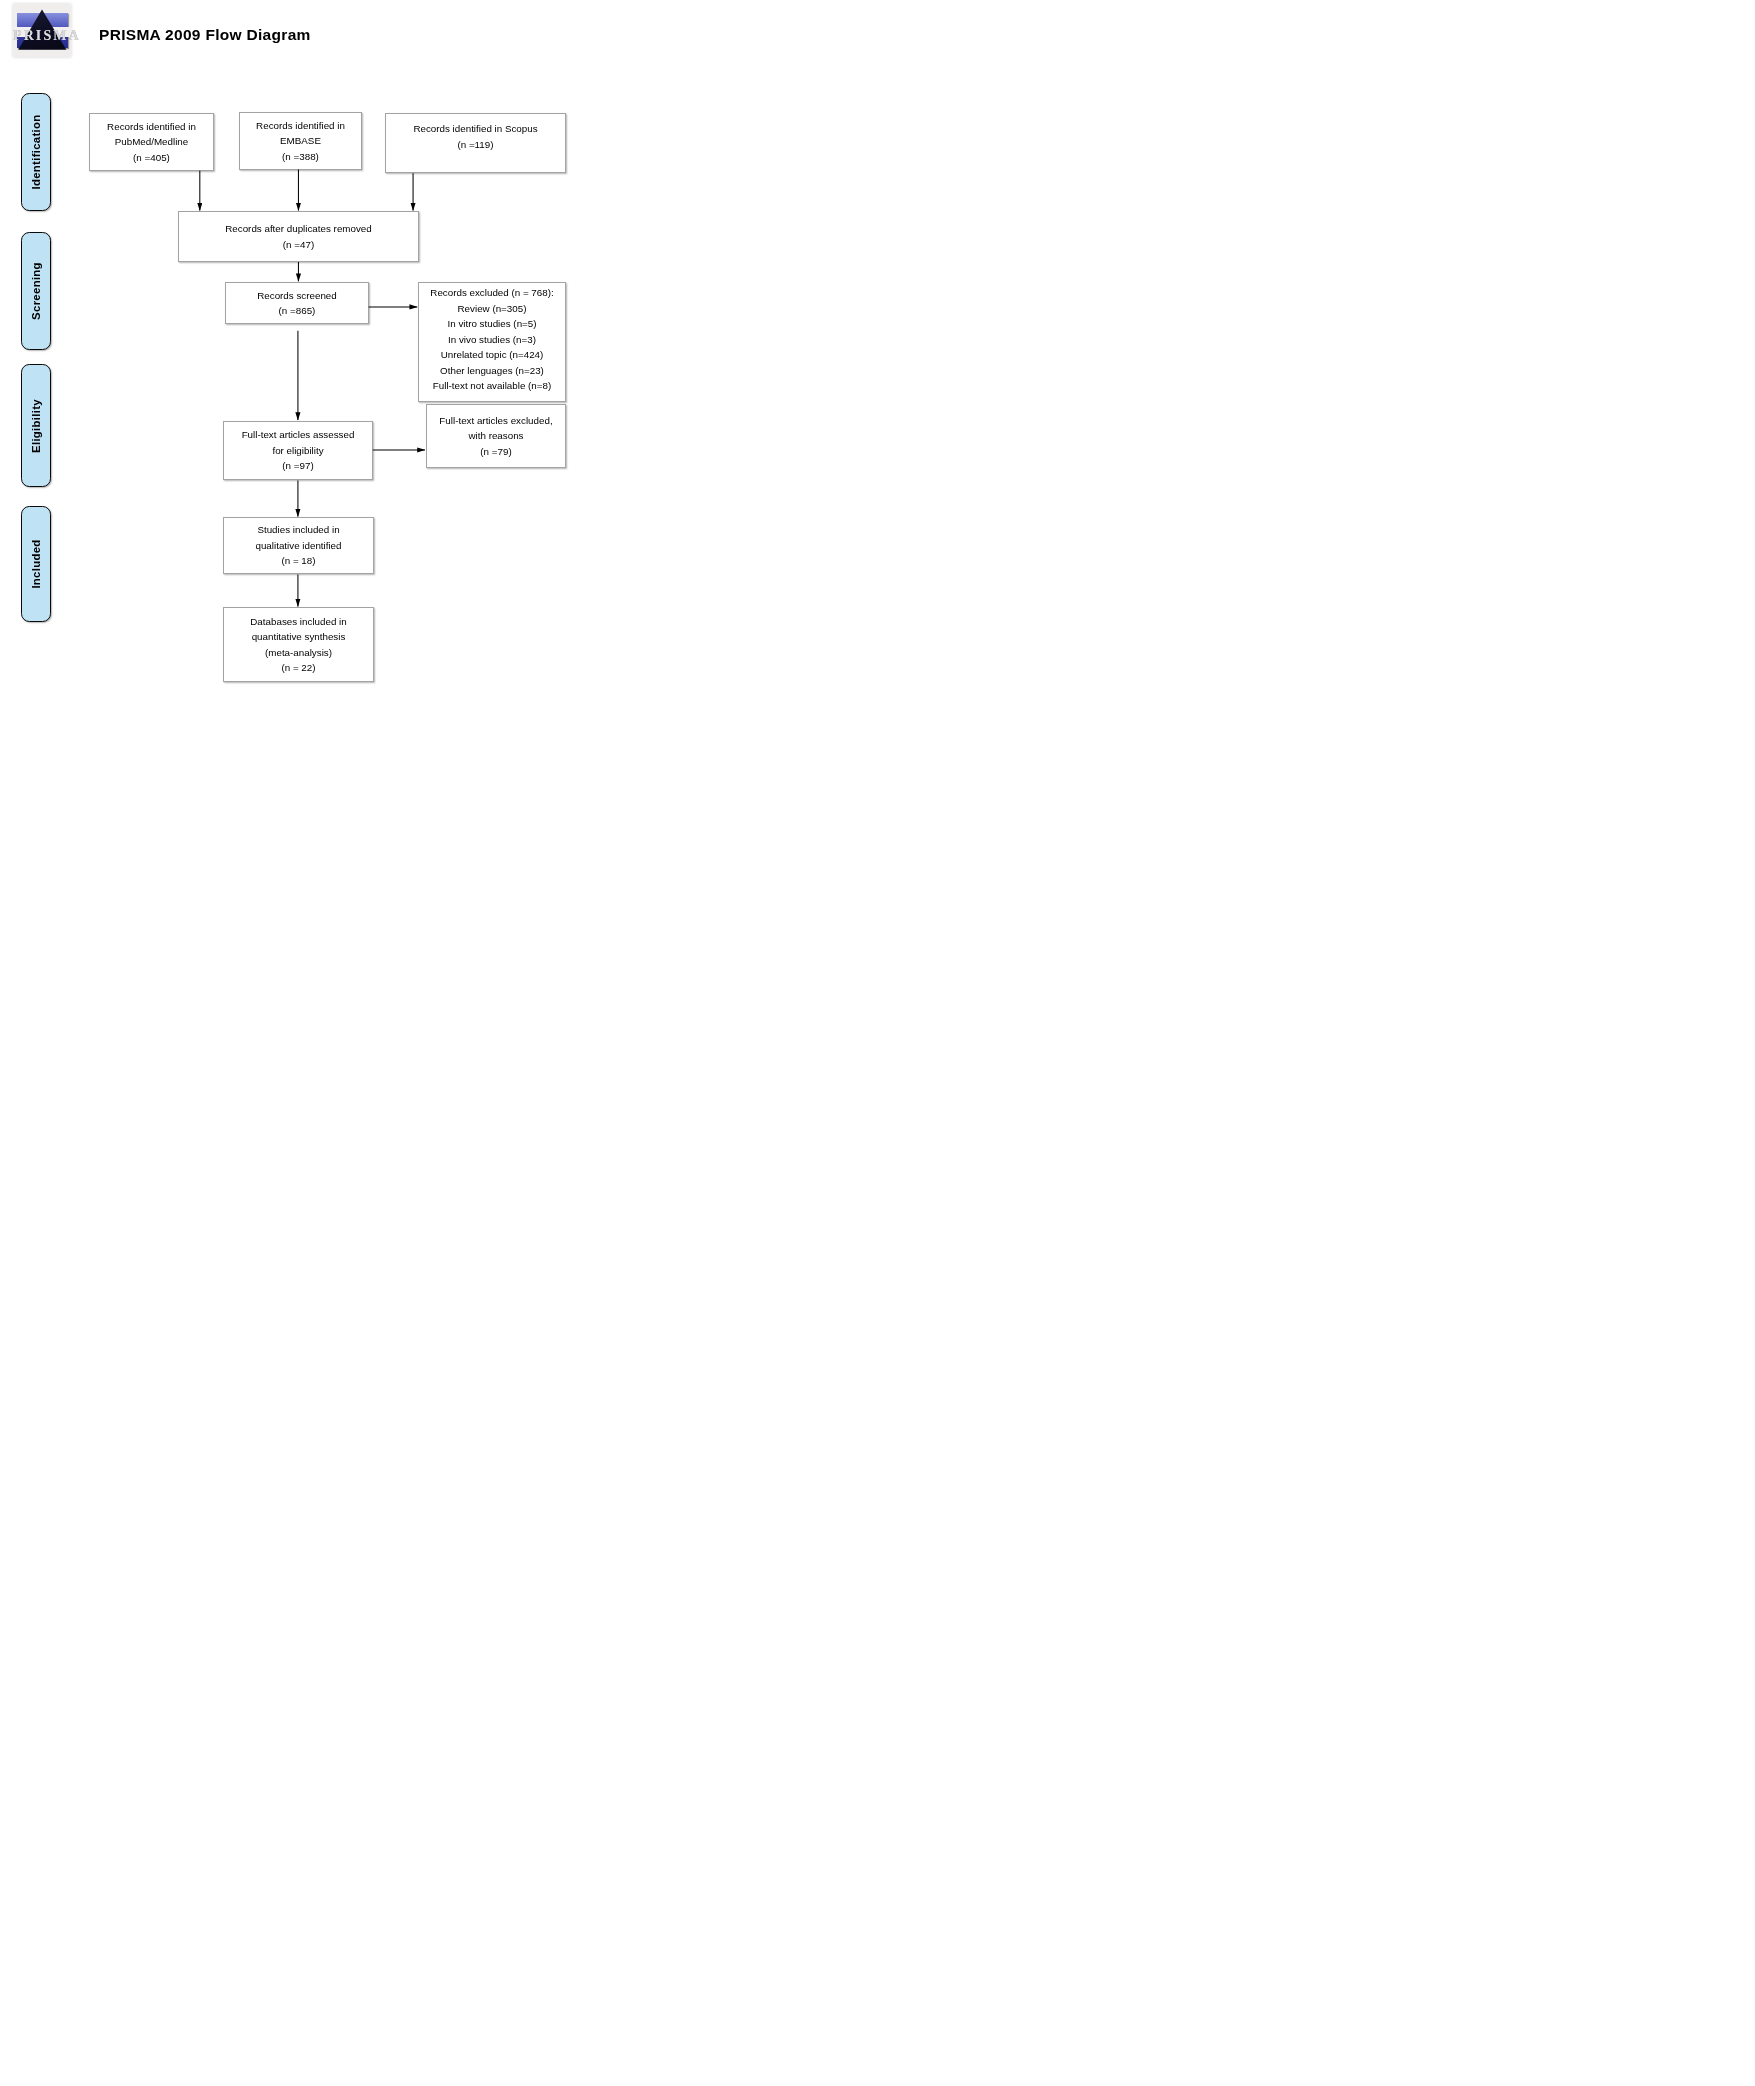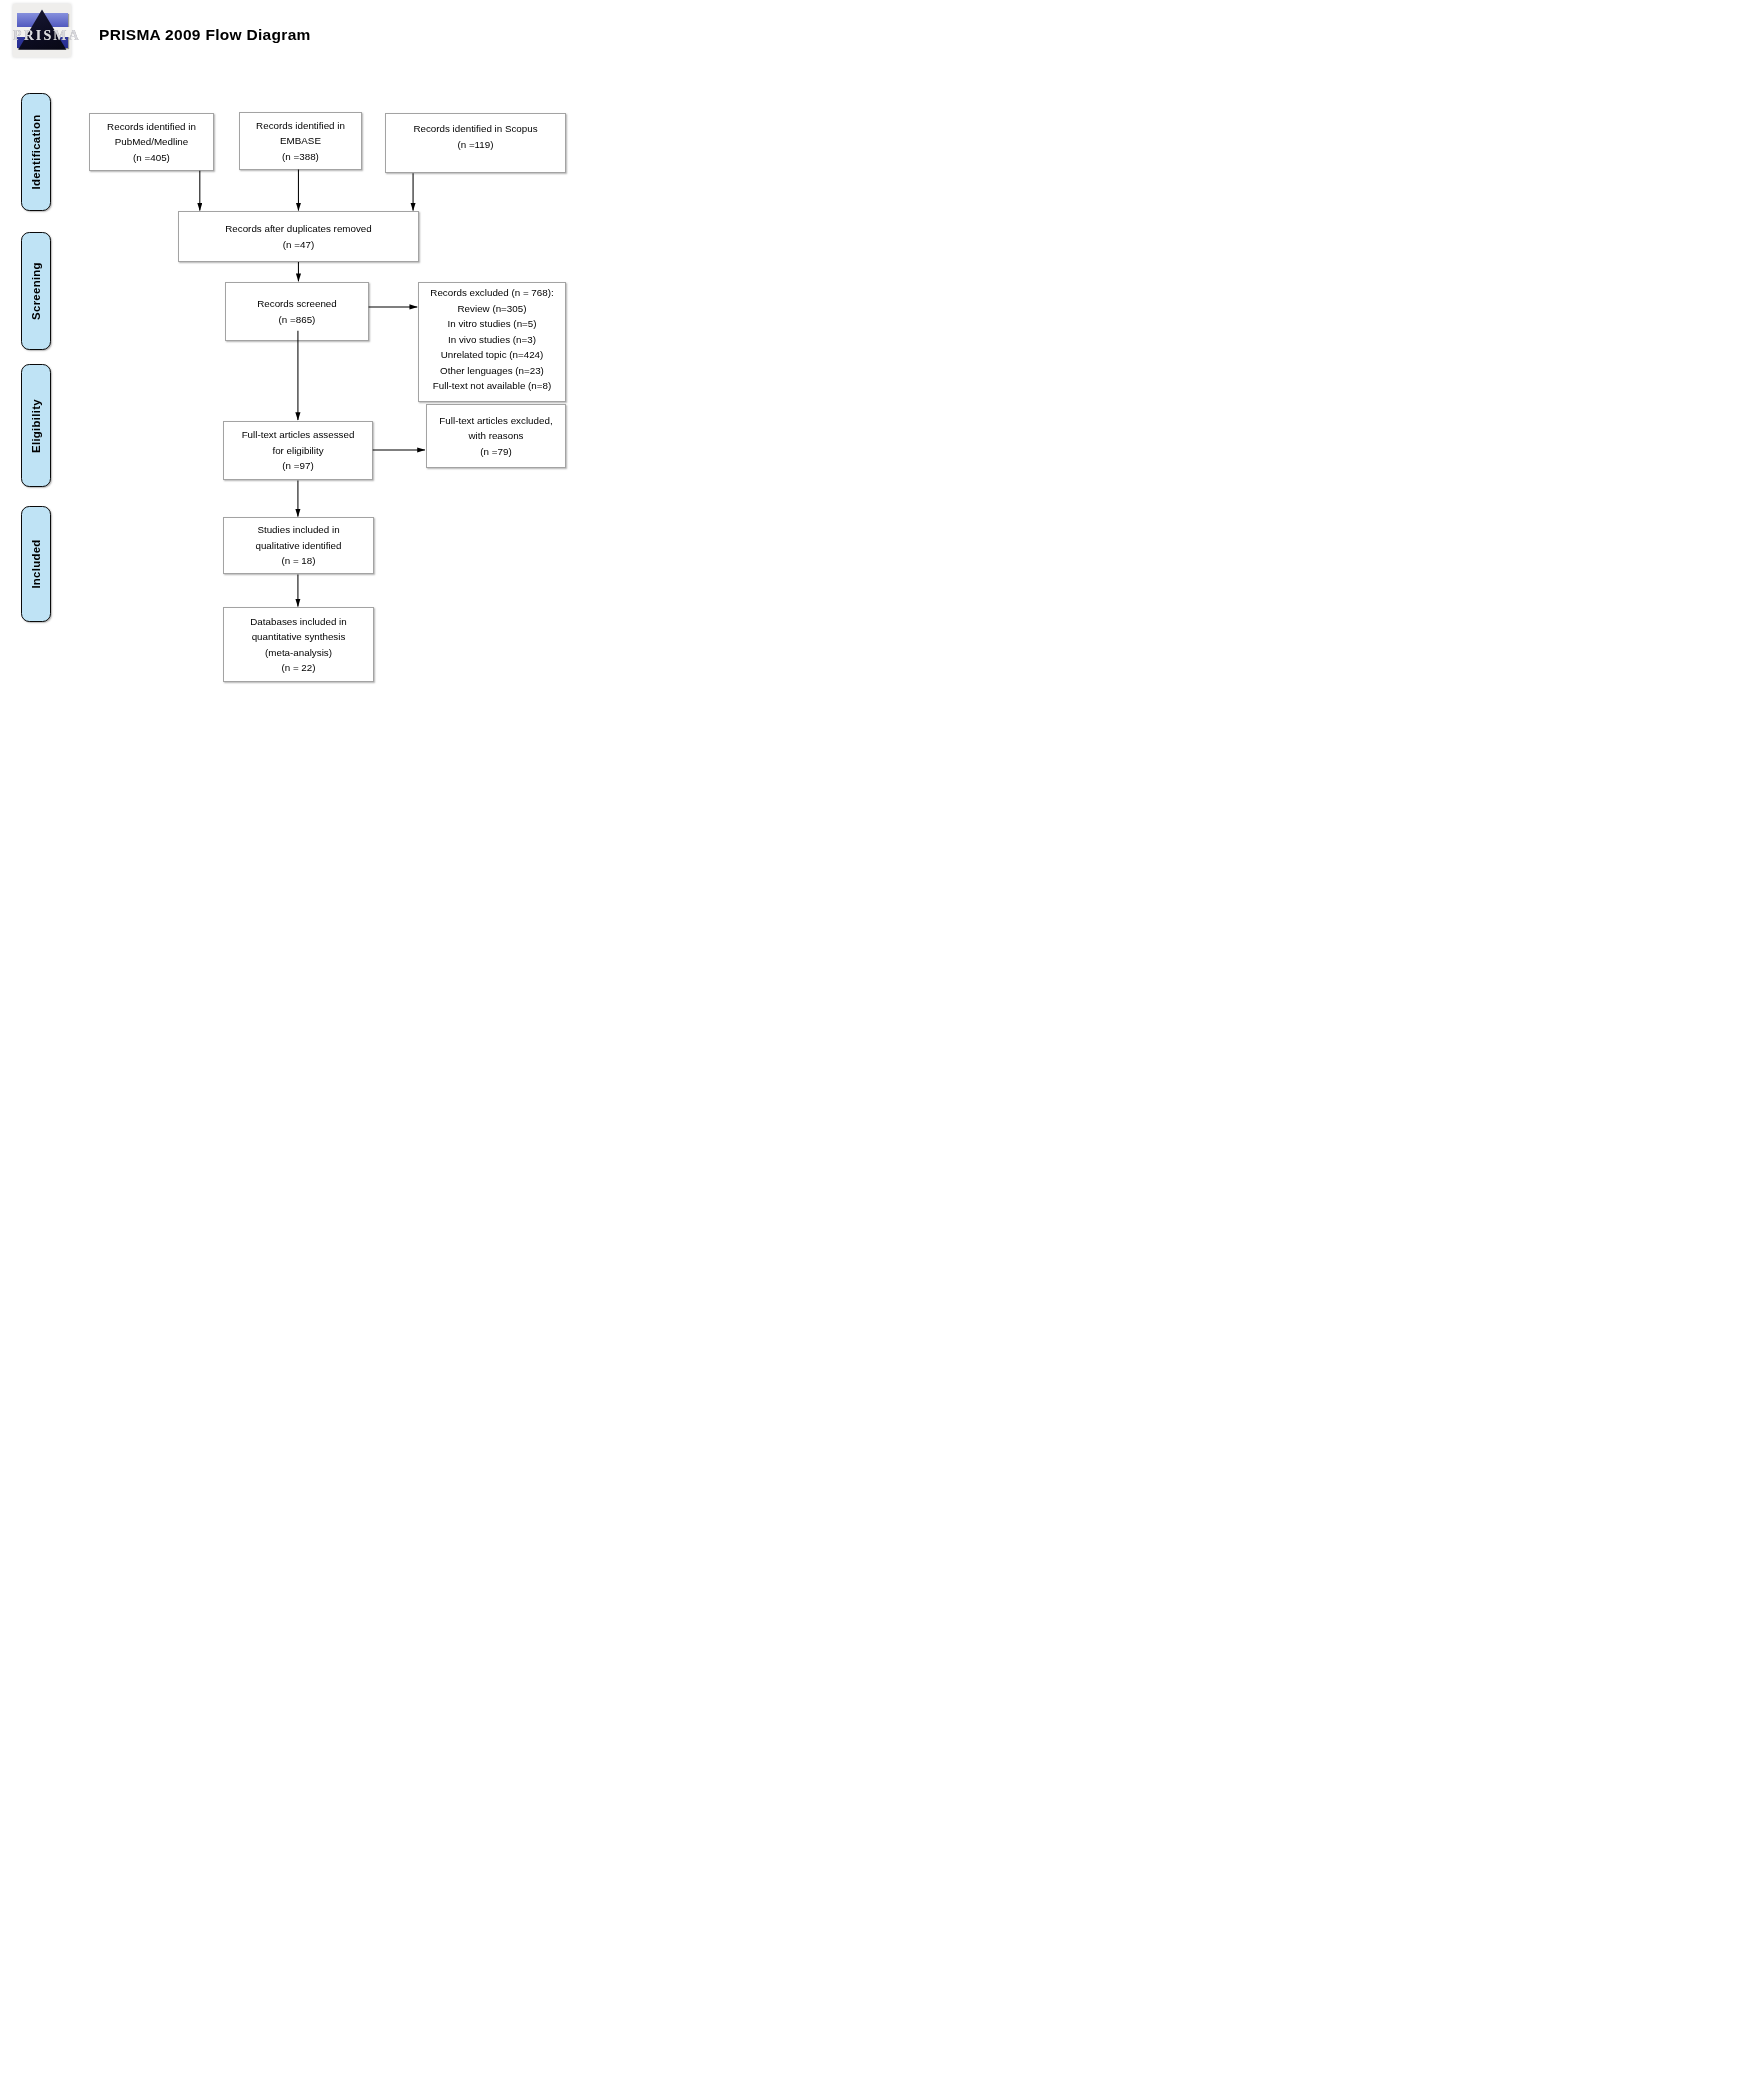--- a/index.html
+++ b/index.html
@@ -88,21 +88,21 @@
   <div class="fbox lift" style="left:385px; top:113px; width:181px; height:60px;">
       <div>Records identified in Scopus</div>
       <div>(n =119)</div>
     </div>
 
   <div class="fbox" style="left:178px; top:211px; width:241px; height:51px;">
       <div>Records after duplicates removed</div>
       <div>(n =47)</div>
     </div>
 
-  <div class="fbox" style="left:225px; top:282px; width:144px; height:59px;">
+  <div class="fbox" style="left:225px; top:282px; width:144px; height:42px;">
       <div>Records screened</div>
       <div>(n =865)</div>
     </div>
 
   <div class="fbox top-align" style="left:418px; top:282px; width:148px; height:120px;">
       <div>Records excluded (n = 768):</div>
       <div>Review (n=305)</div>
       <div>In vitro studies (n=5)</div>
       <div>In vivo studies (n=3)</div>
       <div>Unrelated topic (n=424)</div>

